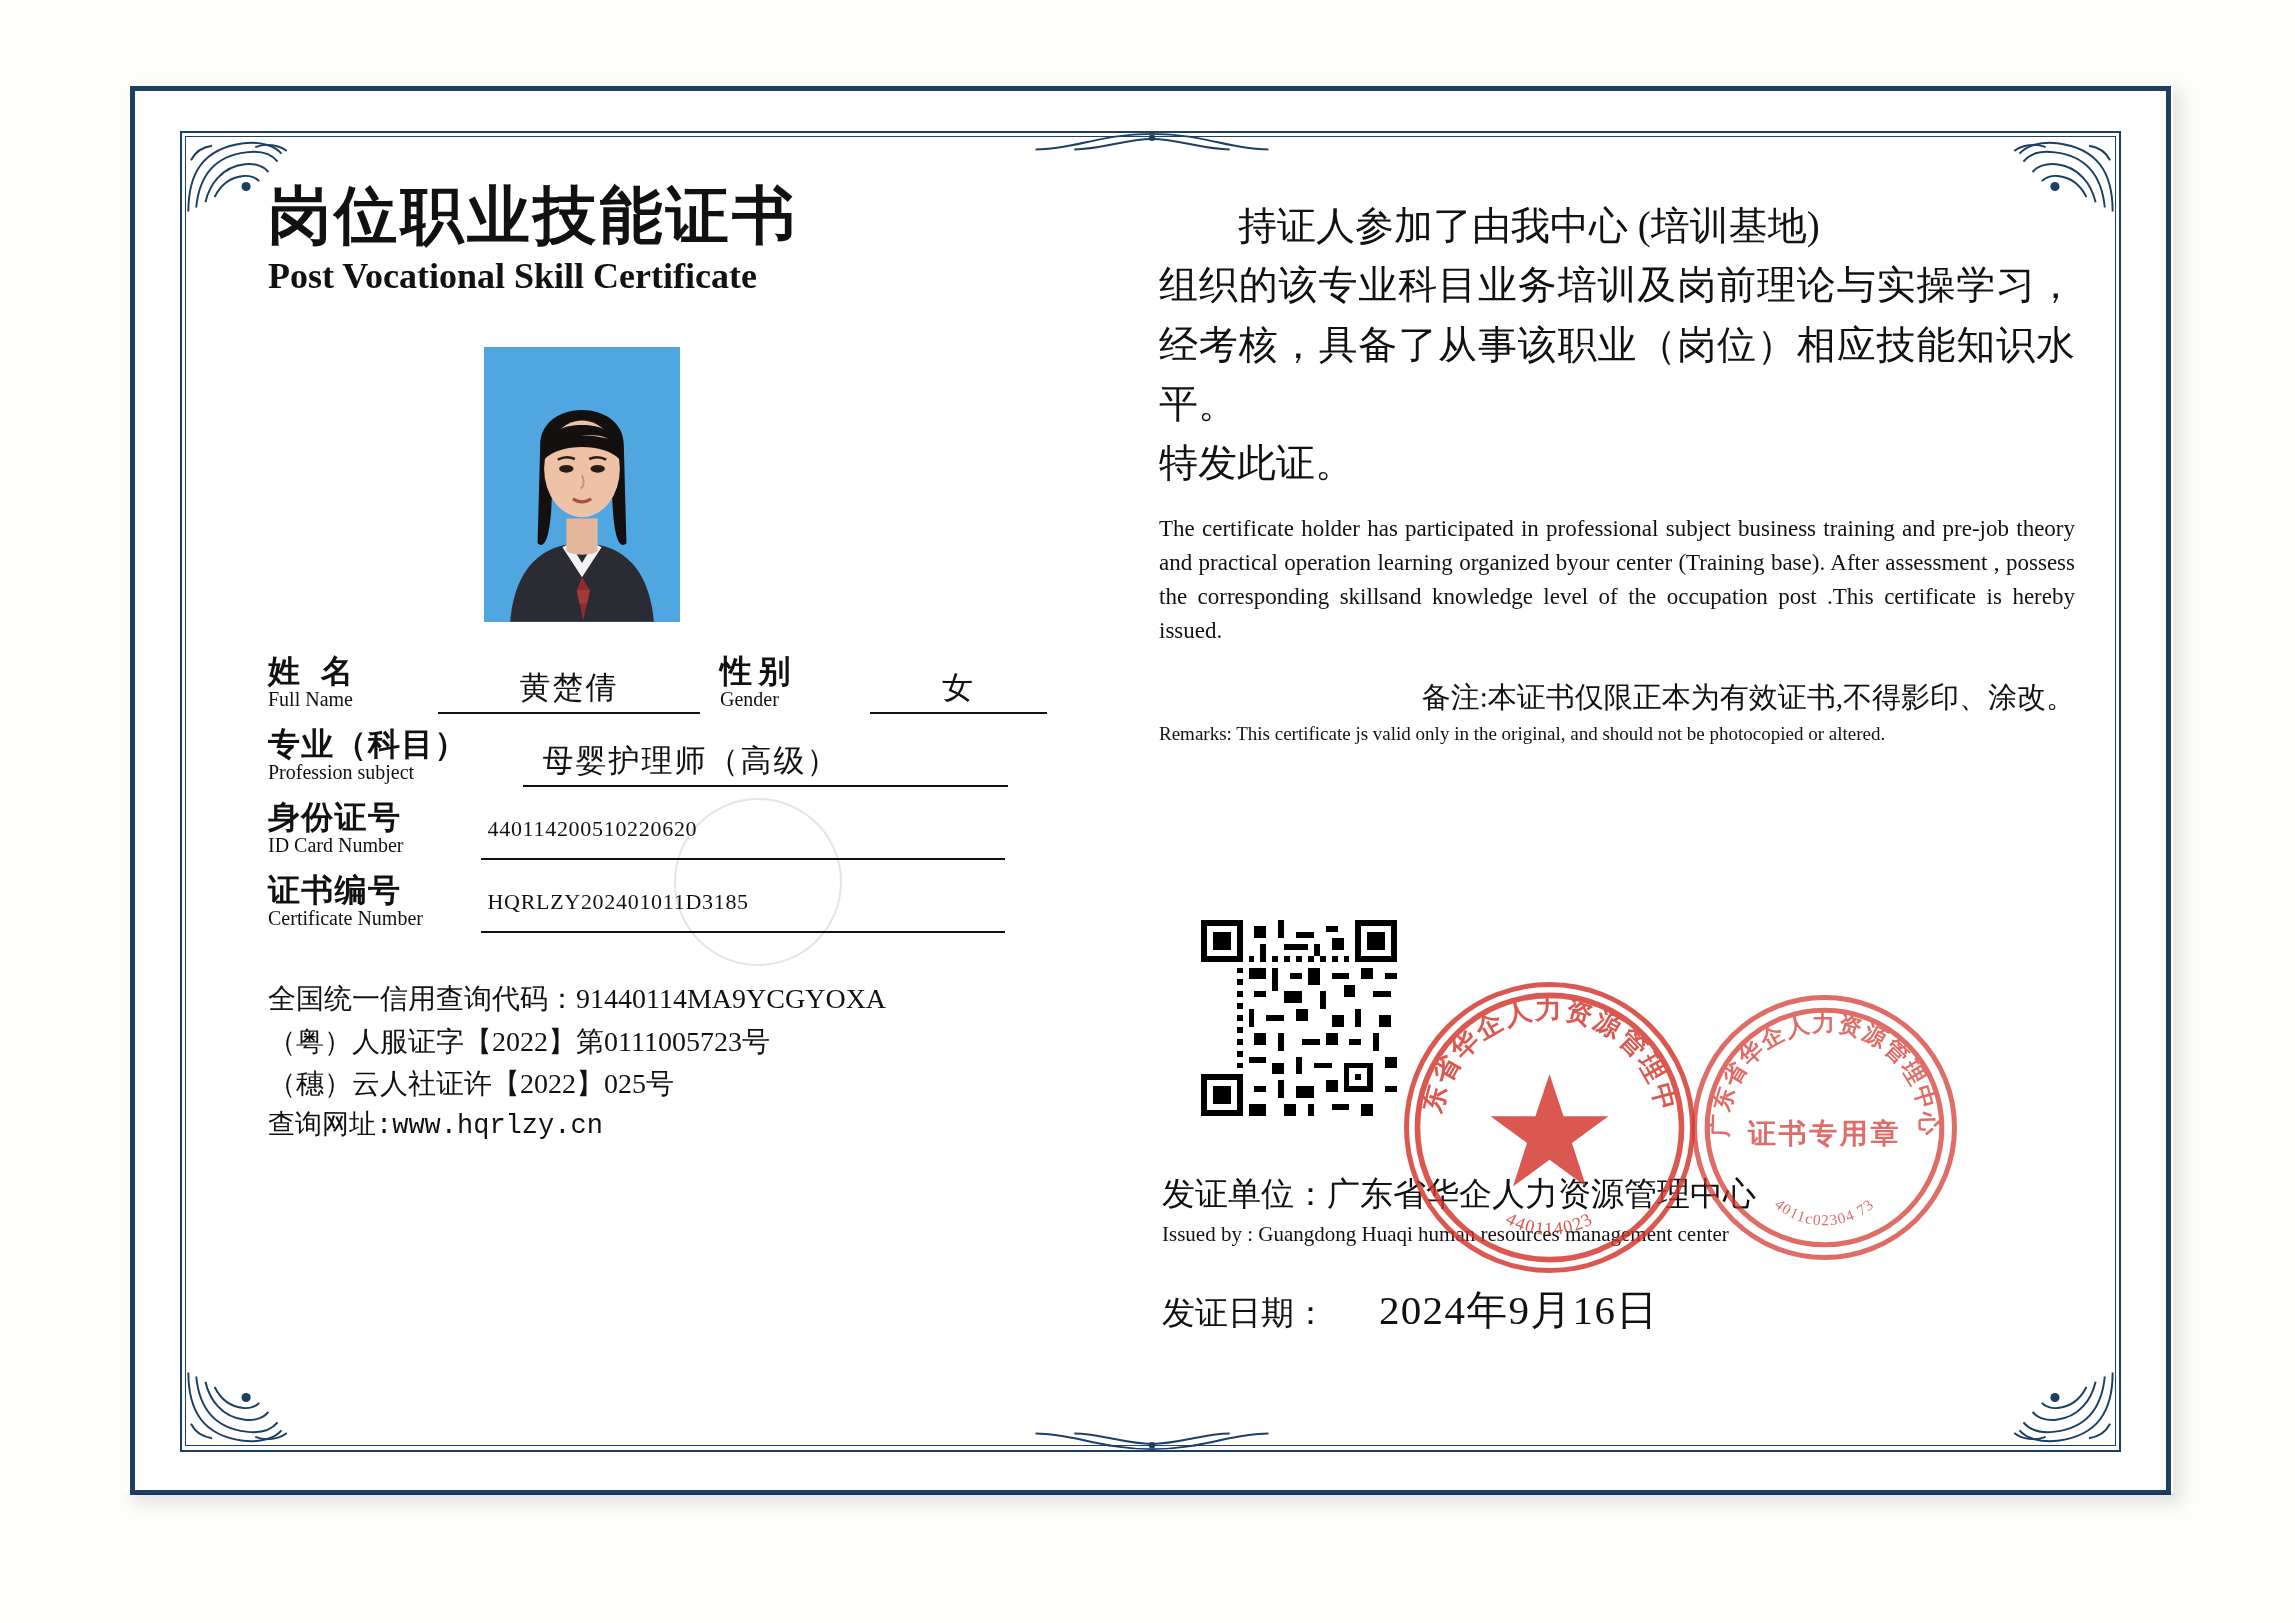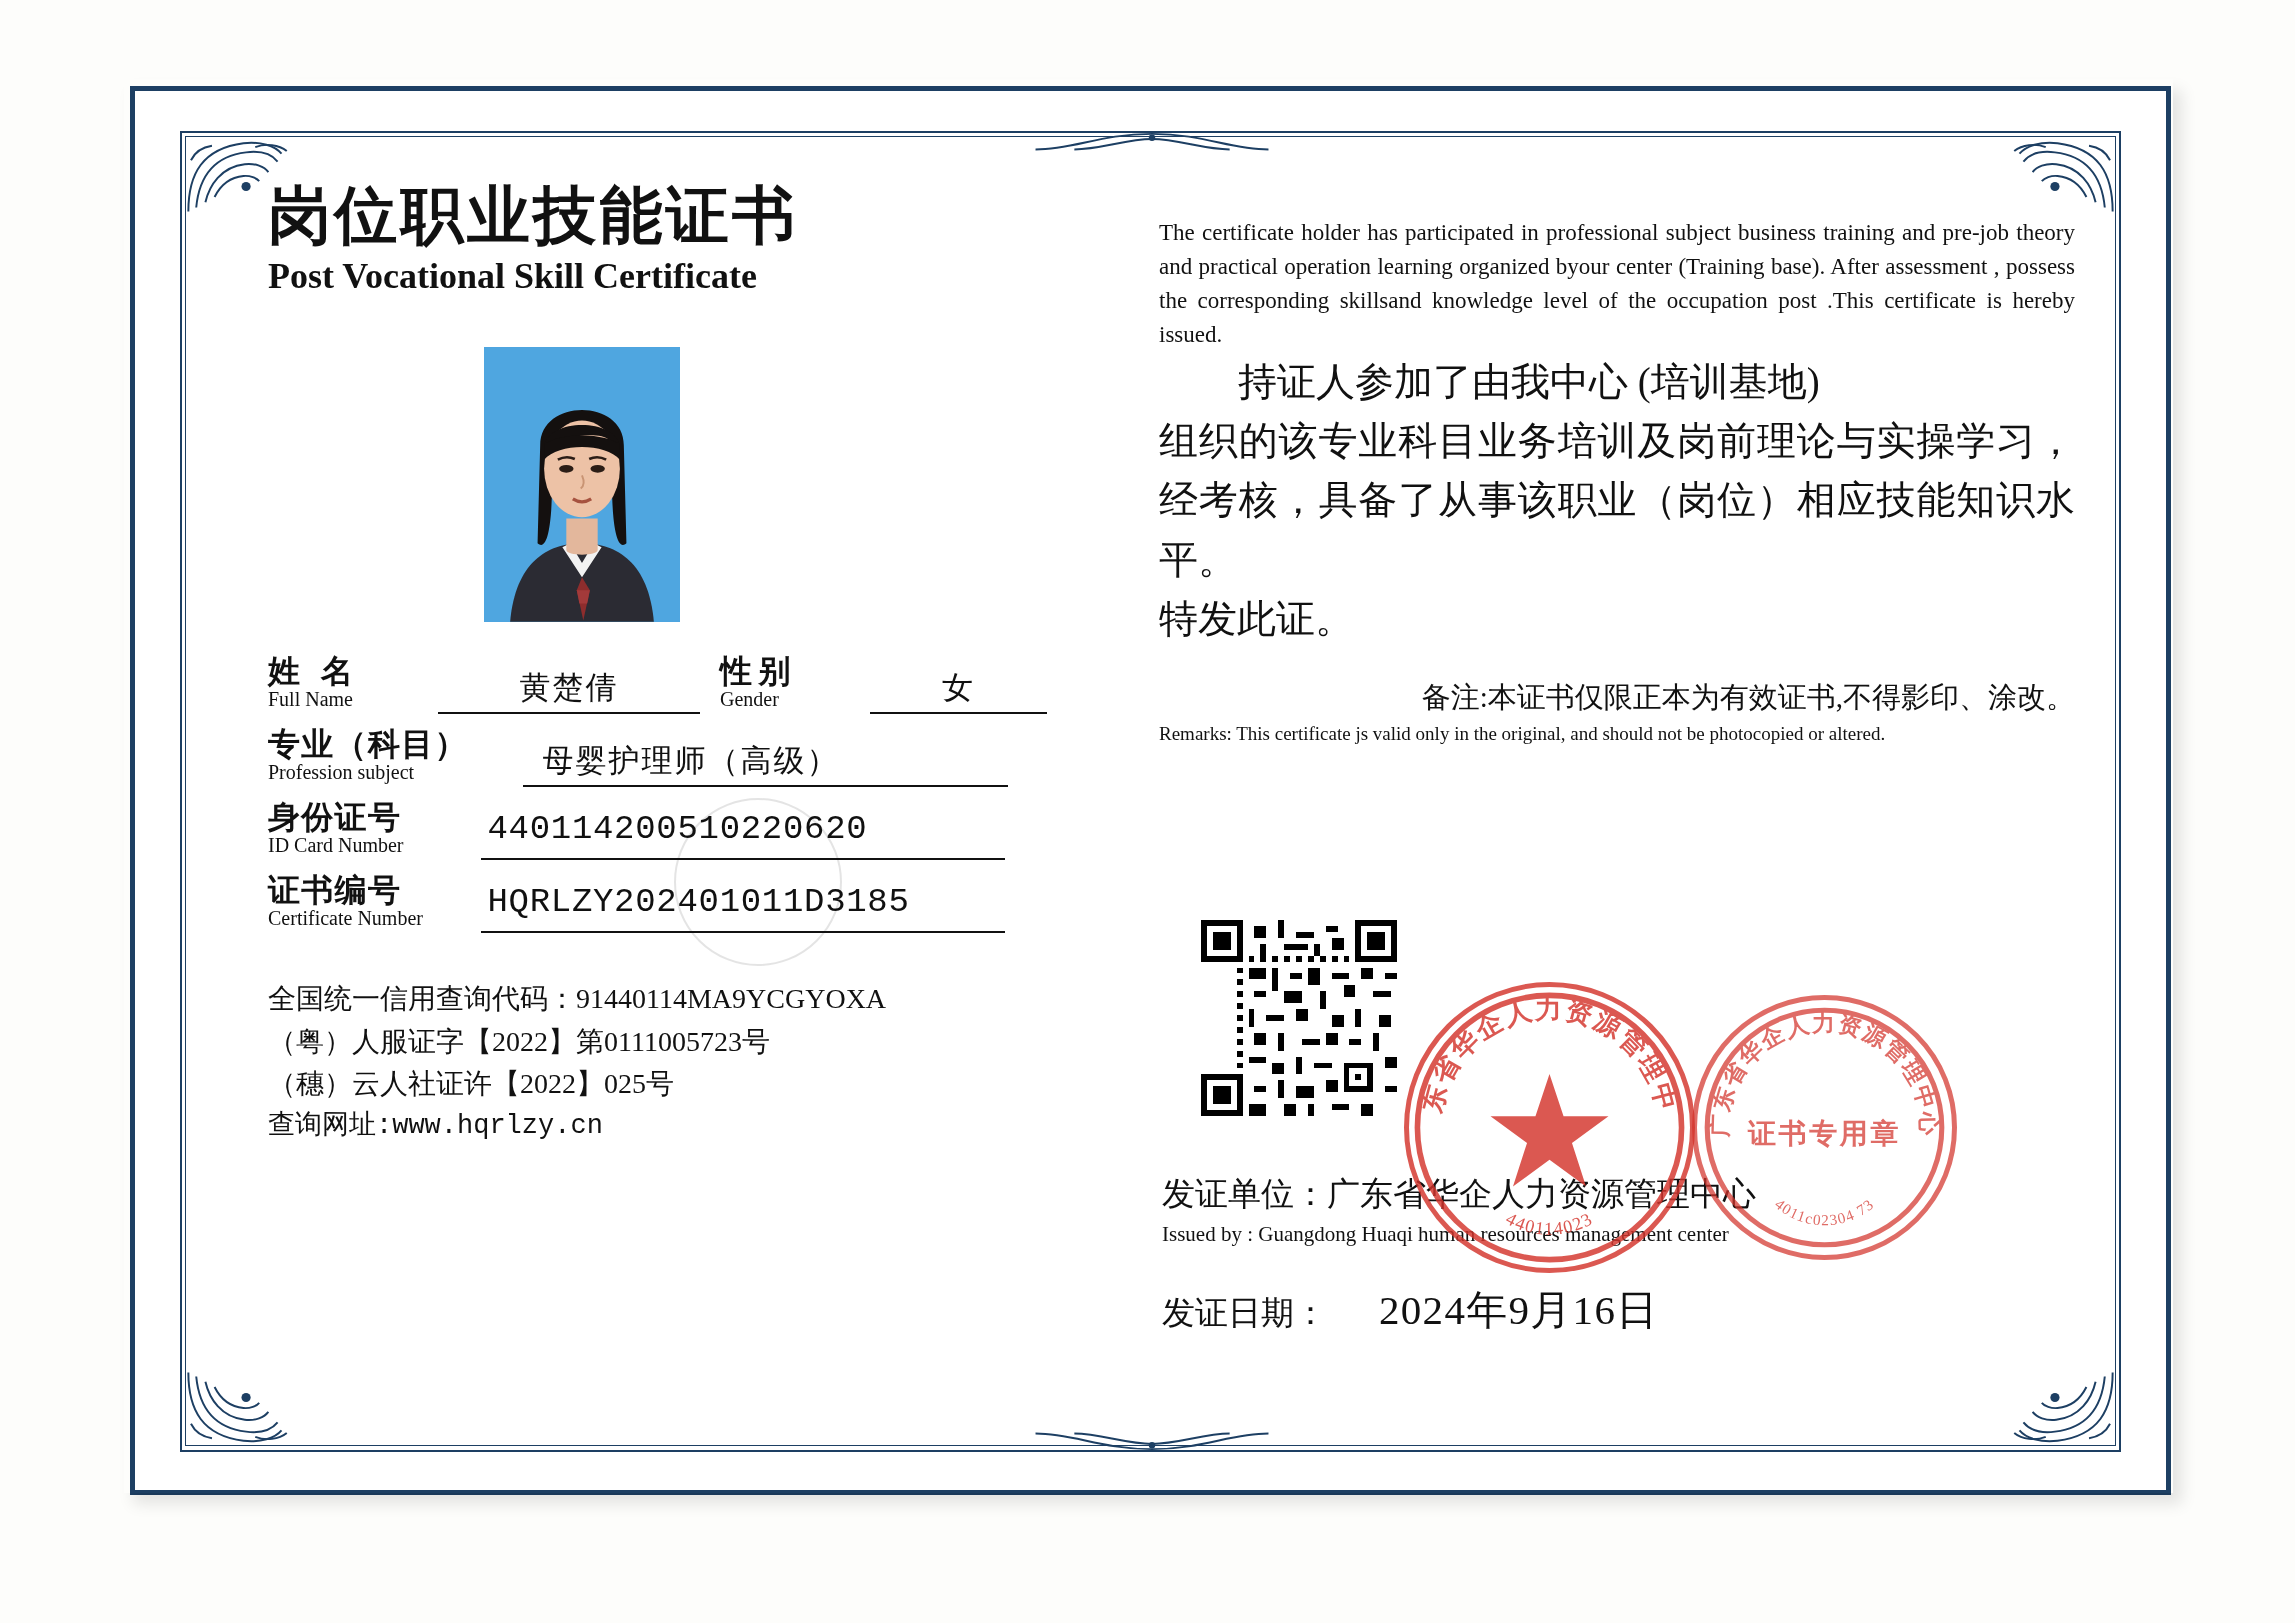--- a/index.html
+++ b/index.html
@@ -163,24 +163,24 @@
     border-bottom: 2px solid #111;
     white-space: nowrap;
     text-align: center;
   }
   .val-hand {
     font-size: 31px;
     letter-spacing: 2px;
     padding-bottom: 2.6px;
   }
   .val-mono {
-    font-family: Liberation Mono, monospace;
-    font-size: 34px;
+    font-family: Liberation Serif, serif;
+    font-size: 22px;
     letter-spacing: 0.7px;
-    padding-bottom: 10px;
+    padding-bottom: 16px;
   }
 
   
   #left-footer {
     position: absolute;
     left: 0;
     top: 795px;
     width: 871px;
   }
   #left-footer div {
@@ -463,27 +463,27 @@
     <div id="left-footer">
       <div>全国统一信用查询代码：91440114MA9YCGYOXA</div>
       <div>（粤）人服证字【2022】第0111005723号</div>
       <div>（穗）云人社证许【2022】025号</div>
       <div class="mono">查询网址:www.hqrlzy.cn</div>
     </div>
 
   </div>
 
   <div id="right-col">
-    <div id="body-en">The certificate holder has participated in professional subject business training and pre-job theory and practical operation learning organized byour center (Training base). After assessment , possess the corresponding skillsand knowledge level of the occupation post .This certificate is hereby issued.</div>
-
     <div id="body-cn">
       <span class="indent">持证人参加了由我中心 (培训基地)</span>
       <span class="line2">组织的该专业科目业务培训及岗前理论与实操学习，经考核，具备了从事该职业（岗位）相应技能知识水平。</span>
       <span class="line2">特发此证。</span>
     </div>
+
+    <div id="body-en">The certificate holder has participated in professional subject business training and pre-job theory and practical operation learning organized byour center (Training base). After assessment , possess the corresponding skillsand knowledge level of the occupation post .This certificate is hereby issued.</div>
 
     <div id="remark-cn">备注:本证书仅限正本为有效证书,不得影印、涂改。</div>
     <div id="remark-en">Remarks: This certificate js valid only in the original, and should not be photocopied or altered.</div>
   </div>
 
   <div id="qr">
     <svg viewBox="0 0 33 33" shape-rendering="crispEdges">
       <rect width="33" height="33" fill="#ffffff"></rect>
       <g fill="#000000">
 

